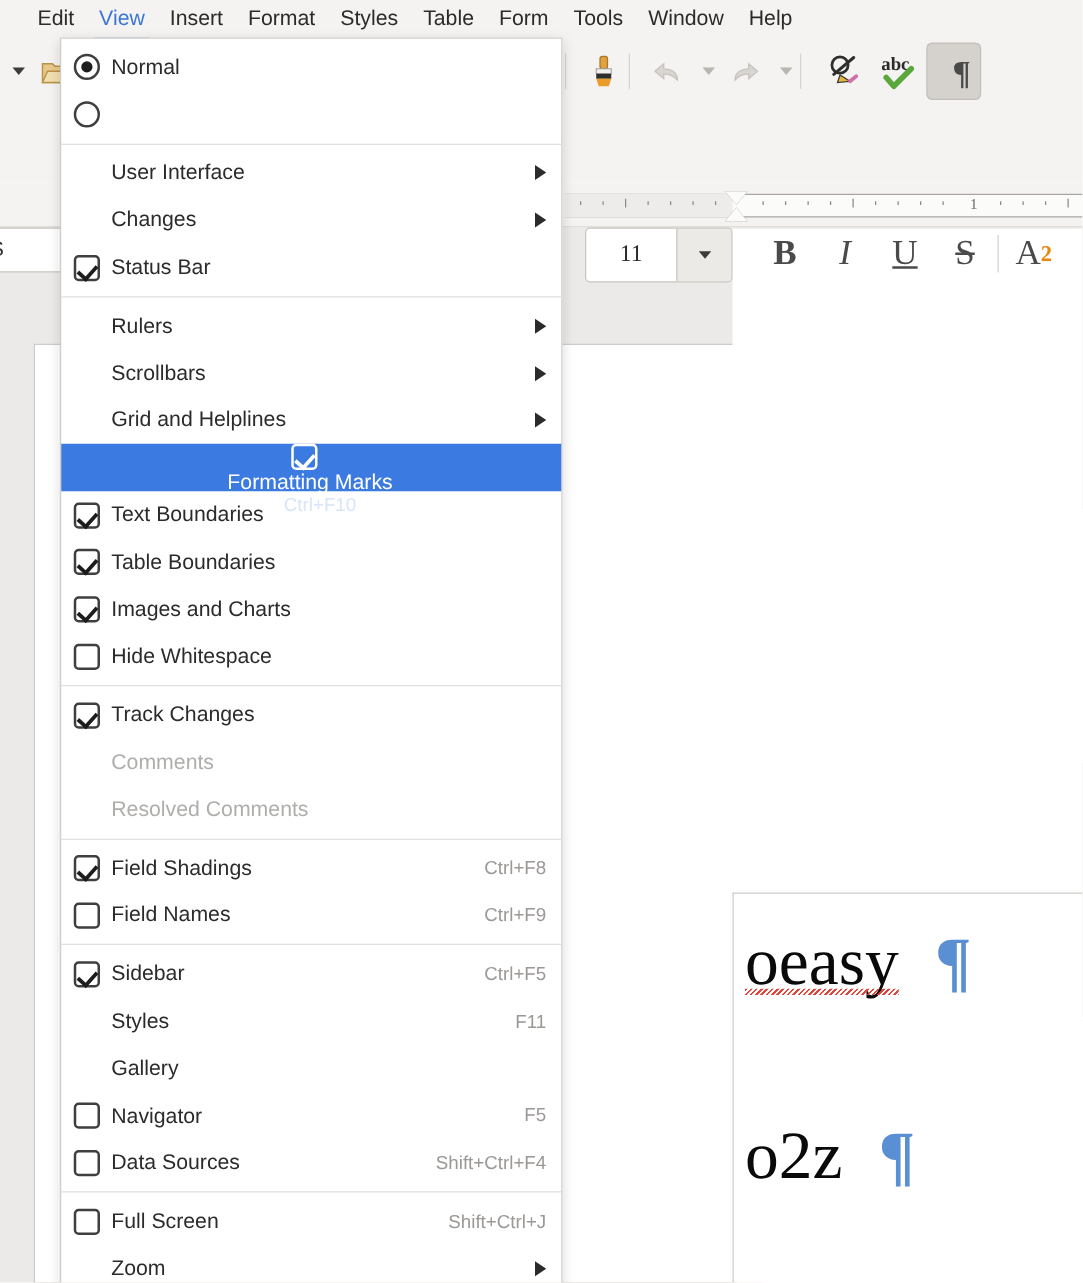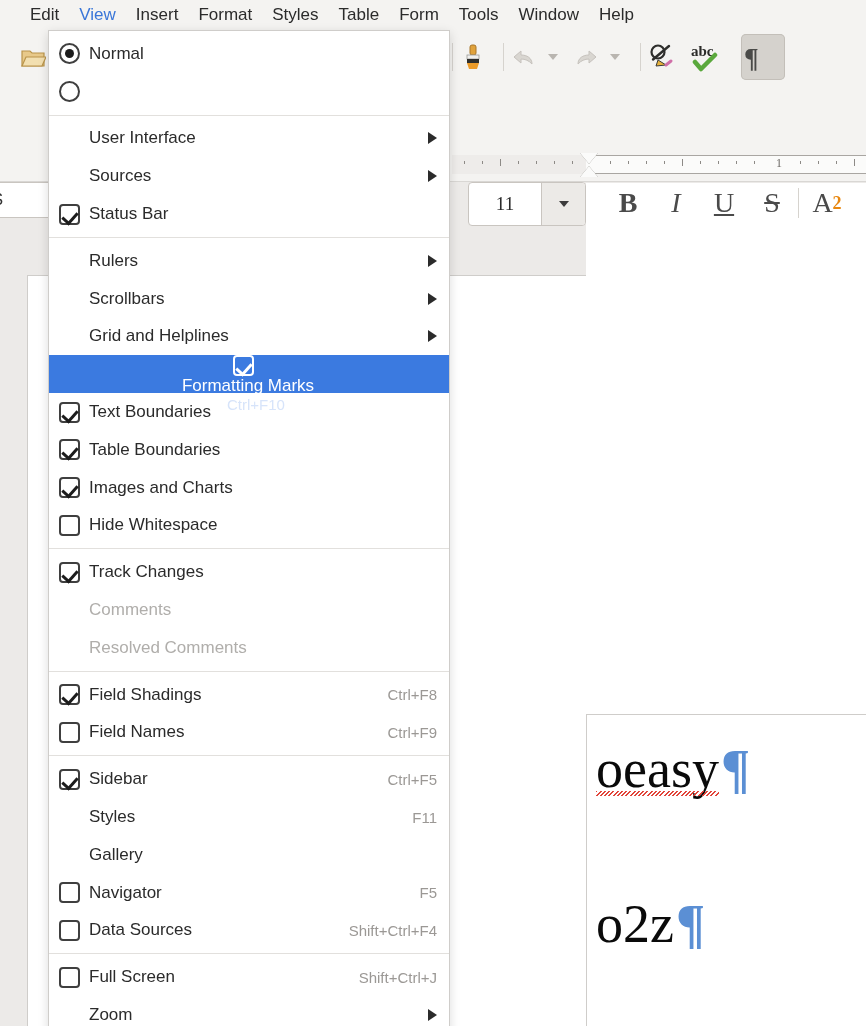--- a/index.html
+++ b/index.html
@@ -42,21 +42,21 @@
   }
 
   
   .toolbar1 {
     position: absolute; left: 0; top: 31px; width: 866px; height: 51px;
     display: flex; align-items: center;
   }
   .tb-spacer-left { width: 4px; }
   .tb-btn {
     width: 38px; height: 42px; display: flex; align-items: center;
-    justify-content: flex-start; position: relative; border-radius: 5px;
+    justify-content: flex-end; position: relative; border-radius: 5px;
   }
   .tb-btn.pressed { background: #d5d2cd; box-shadow: inset 0 0 0 1px #c3bfb9; }
   .tb-sep { width: 1px; height: 28px; background: #d6d3ce; margin: 0 6px; }
   .tb-caret {
     width: 0; height: 0; border-left: 5px solid transparent;
     border-right: 5px solid transparent; border-top: 6px solid #3c3c3c;
   }
   .tb-caret.dim { border-top-color: #b9b5b0; }
 
   
@@ -142,21 +142,21 @@
     position: absolute; left: 586px; top: 714px; width: 1px; height: 312px;
     background: #cfcdca;
   }
   .text-boundary-h {
     position: absolute; left: 586px; top: 714px; width: 280px; height: 1px;
     background: #cfcdca;
   }
   .doc-line {
     position: absolute; font-family: "Liberation Serif", serif;
     font-size: 54px; color: #0a0a0a; white-space: nowrap;
-    display: flex; align-items: baseline;
+    display: flex; align-items: baseline; gap: 27px;
   }
   .pilcrow { color: #5b8fd4; font-weight: 700; margin-left: 2px; }
   .squiggle {
     position: absolute; left: 0; right: 0; bottom: 4px; height: 5px;
     background-image: repeating-linear-gradient(135deg,
       #e03b30 0 1.4px, transparent 1.4px 3px);
     opacity: 0.95;
   }
   .squiggle-wrap { position: relative; display: inline-block; }
 
@@ -396,21 +396,21 @@
         </div>
       </div>
       <div class="msep"></div>
       <div class="mi">
         <div class="mi-mark"></div>
         <div class="mi-label">User Interface</div>
         <div class="mi-arrow"></div>
       </div>
       <div class="mi">
         <div class="mi-mark"></div>
-        <div class="mi-label">Sources</div>
+        <div class="mi-label">Changes</div>
         <div class="mi-arrow"></div>
       </div>
       <div class="mi">
         <div class="mi-mark">
           <div class="chk on"></div>
         </div>
         <div class="mi-label">Status Bar</div>
       </div>
       <div class="msep"></div>
       <div class="mi">

